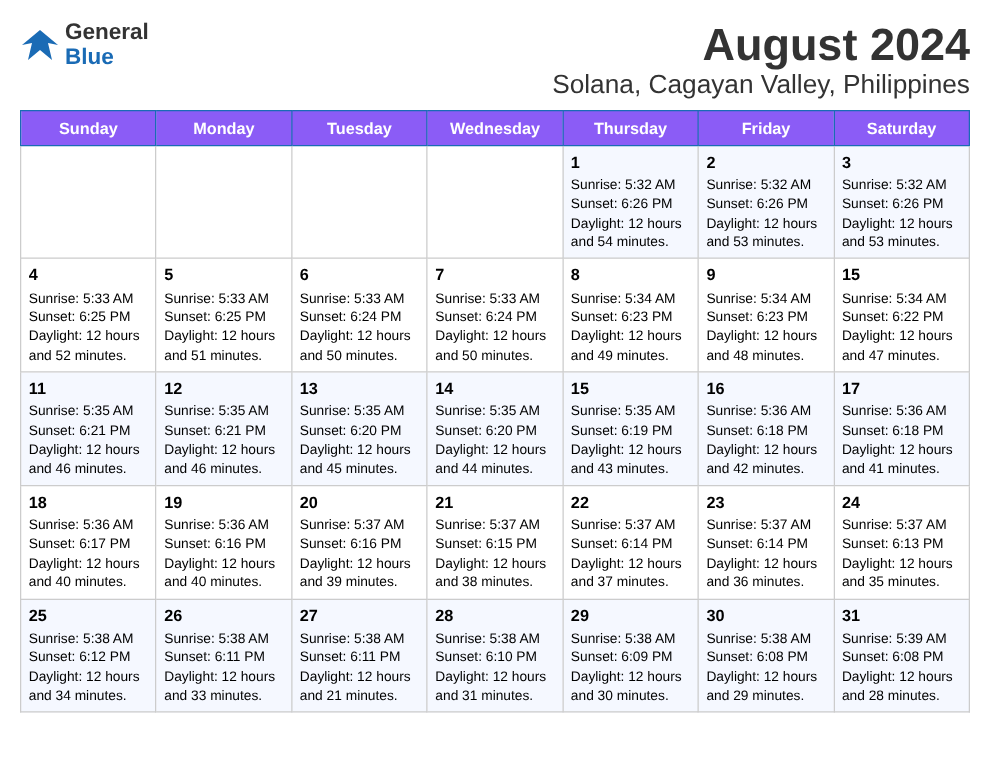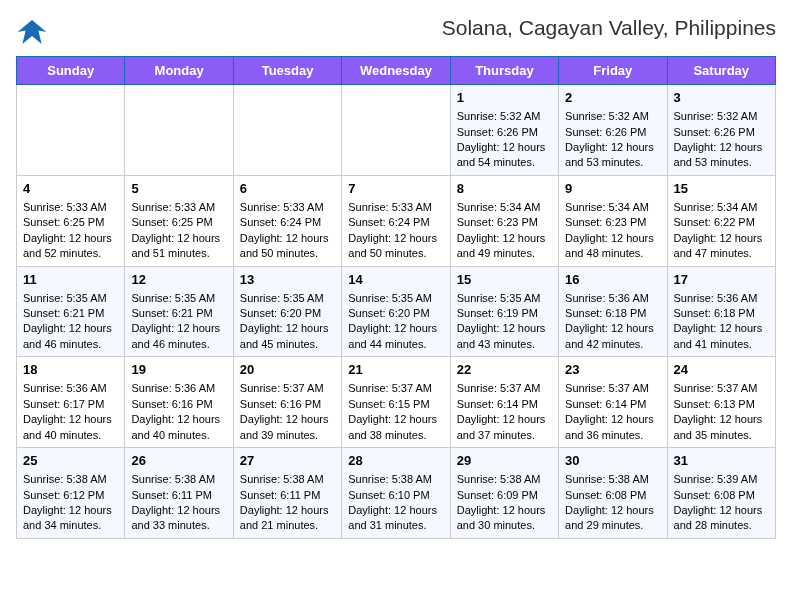--- a/index.html
+++ b/index.html
@@ -85,22 +85,27 @@
     }
   </style>
 </head>
 <body>
 
 <div class="header">
   <div class="logo">
     <svg class="logo-bird" viewBox="0 0 40 40">
       <polygon points="20,5 38,20 28,18 32,35 20,25 8,35 12,18 2,20" fill="#1a6bb5"></polygon>
     </svg>
+    <div class="logo-text">
+      <div>General</div>
+      <div style="color:#1a6bb5">Blue</div>
+    </div>
   </div>
   <div class="title-block">
+    <h1>August 2024</h1>
     <h2>Solana, Cagayan Valley, Philippines</h2>
   </div>
 </div>
 
 <table class="calendar">
   <thead>
     <tr>
     <th>Sunday</th>
         <th>Monday</th>
         <th>Tuesday</th>

